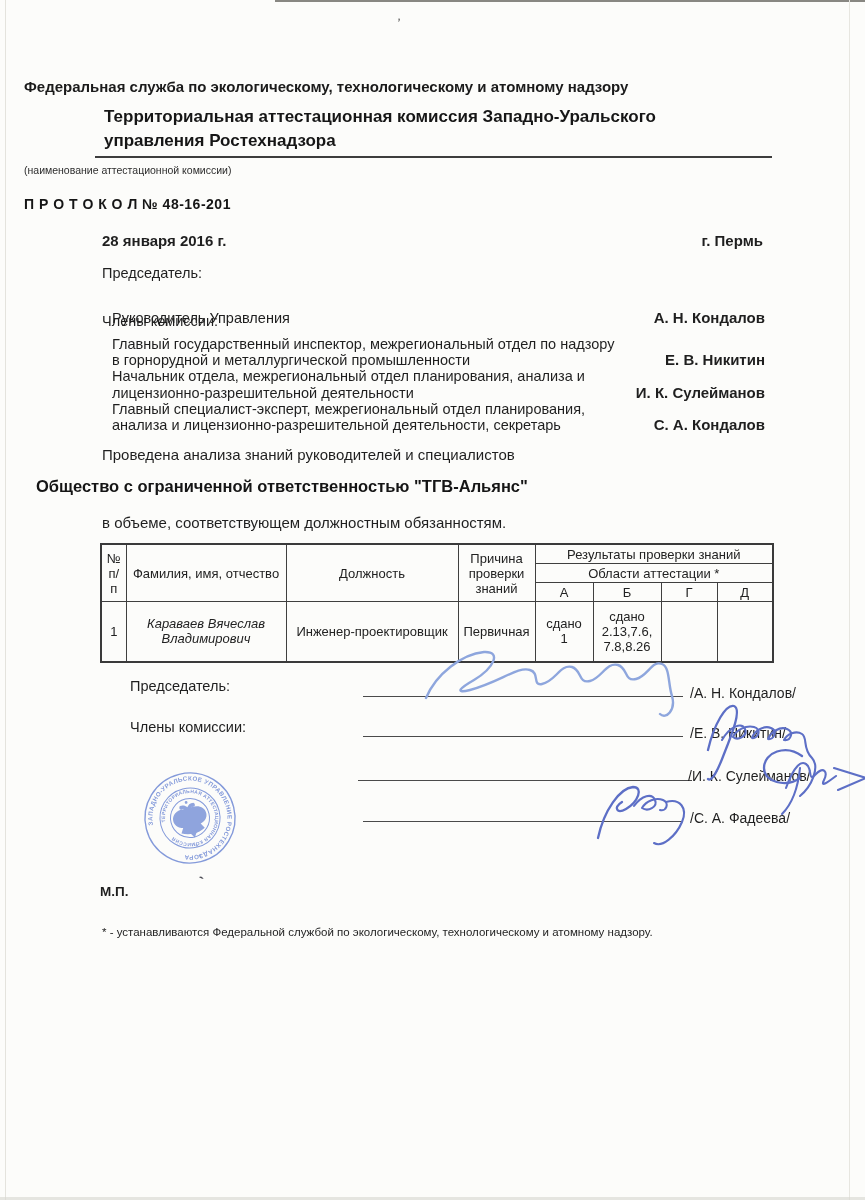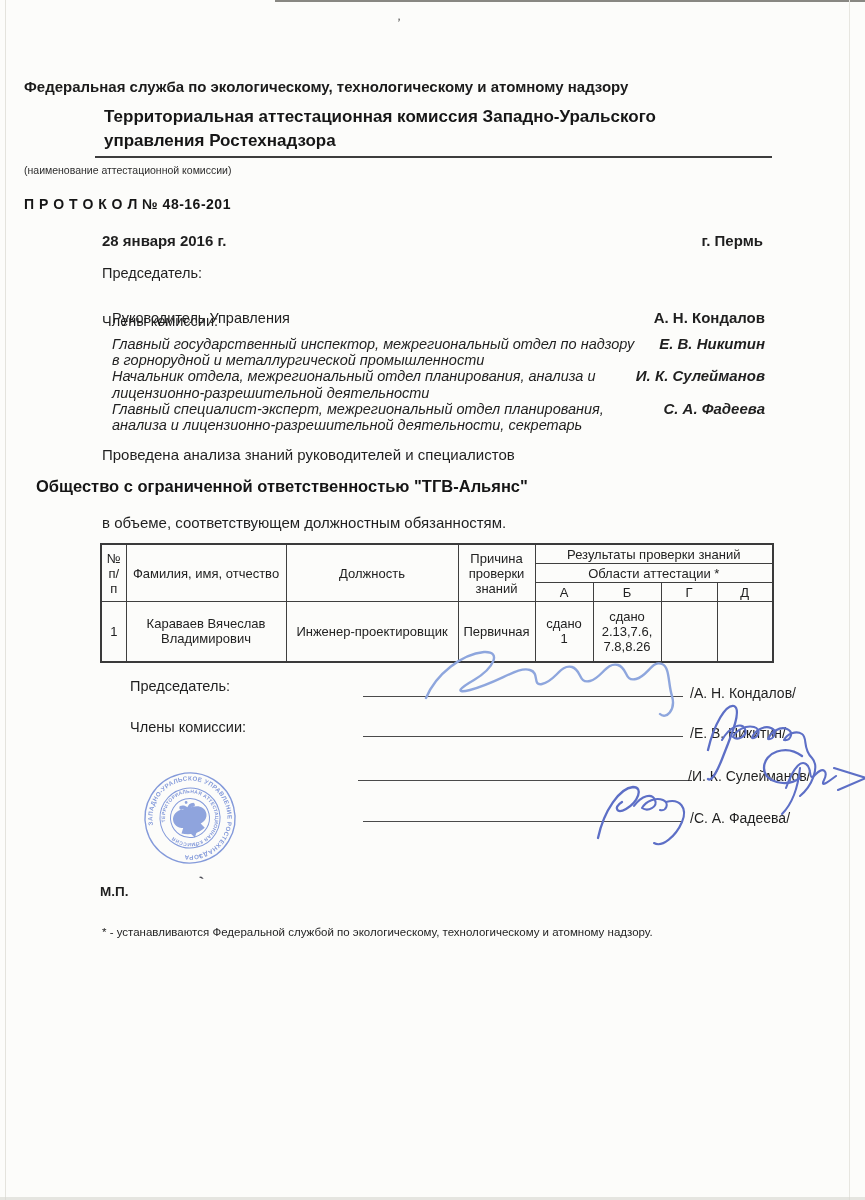--- a/index.html
+++ b/index.html
@@ -19,34 +19,34 @@
   .caption{top:164px;left:0;right:0;font-size:10.5px;color:#2d2d2d;}
   .title{top:196px;left:0;right:0;font-size:14px;font-weight:bold;letter-spacing:.5px;color:#151515;}
 
   .date-row{top:232px;left:102px;right:102px;display:flex;justify-content:space-between;font-size:15px;font-weight:bold;}
   .lbl{font-size:14.5px;}
   .chair-label{top:265px;left:102px;}
   .chair-row{top:289px;left:112px;right:100px;display:flex;justify-content:space-between;align-items:flex-end;font-size:14.5px;margin-top:20px;}
   .person-name{font-weight:bold;font-size:15px;white-space:nowrap;}
   .members-label{top:313px;left:102px;}
   .members{top:336px;left:112px;right:100px;font-size:14.5px;line-height:16.2px;}
-  .member-row{display:flex;justify-content:space-between;font-style:italic;}
+  .member-row{display:flex;justify-content:space-between;align-items:flex-end;}
   .member-pos{max-width:575px;}
 
   .check-statement{top:446px;left:102px;font-size:15px;}
   .organization{top:477px;left:0;right:0;font-size:16.5px;font-weight:bold;color:#151515;margin-left:12px;}
   .scope-statement{top:514px;left:102px;font-size:15px;}
 
   
   .results-table-wrap{top:543px;left:100px;}
   table.results{border-collapse:collapse;table-layout:fixed;width:672px;font-size:13px;line-height:15px;color:#222;}
   table.results th,table.results td{border:1.4px solid #3f3f3f;padding:1px 3px;font-weight:normal;text-align:center;vertical-align:middle;}
   table.results{border:2px solid #3a3a3a;}
   td.cell-bold{font-weight:bold;}
-  td.fio-cell{text-align:left;padding-left:9px;font-weight:bold;}
+  td.fio-cell{text-align:left;padding-left:9px;font-weight:bold;font-style:italic;}
   td.num-cell{vertical-align:top;padding-top:4px;font-weight:bold;}
   tr.data-row{height:60px;}
   th.h-small{height:16px;}
 
   
   .sig-label{font-size:14.5px;}
   .sig-line{height:0;border-bottom:1.6px solid #4a4a4a;}
   .sig-name{font-size:14px;white-space:nowrap;}
   .sig-svg{left:350px;top:640px;pointer-events:none;}
 
@@ -101,21 +101,21 @@
       <span class="person-name">Е. В. Никитин</span>
     </div>
     <div class="member-row">
       <span class="member-pos preline">Начальник отдела, межрегиональный отдел планирования, анализа и
 лицензионно-разрешительной деятельности</span>
       <span class="person-name">И. К. Сулейманов</span>
     </div>
     <div class="member-row">
       <span class="member-pos preline">Главный специалист-эксперт, межрегиональный отдел планирования,
 анализа и лицензионно-разрешительной деятельности, секретарь</span>
-      <span class="person-name">С. А. Фадеева</span>
+      <span class="person-name">С. А. Кондалов</span>
     </div>
   </div>
 
   <div class="abs check-statement">Проведена анализа знаний руководителей и специалистов</div>
   <div class="abs center organization">Общество с ограниченной ответственностью "ТГВ-Альянс"</div>
   <div class="abs scope-statement">в объеме, соответствующем должностным обязанностям.</div>
 
   <div class="abs results-table-wrap">
     <table class="results">
       <colgroup>

